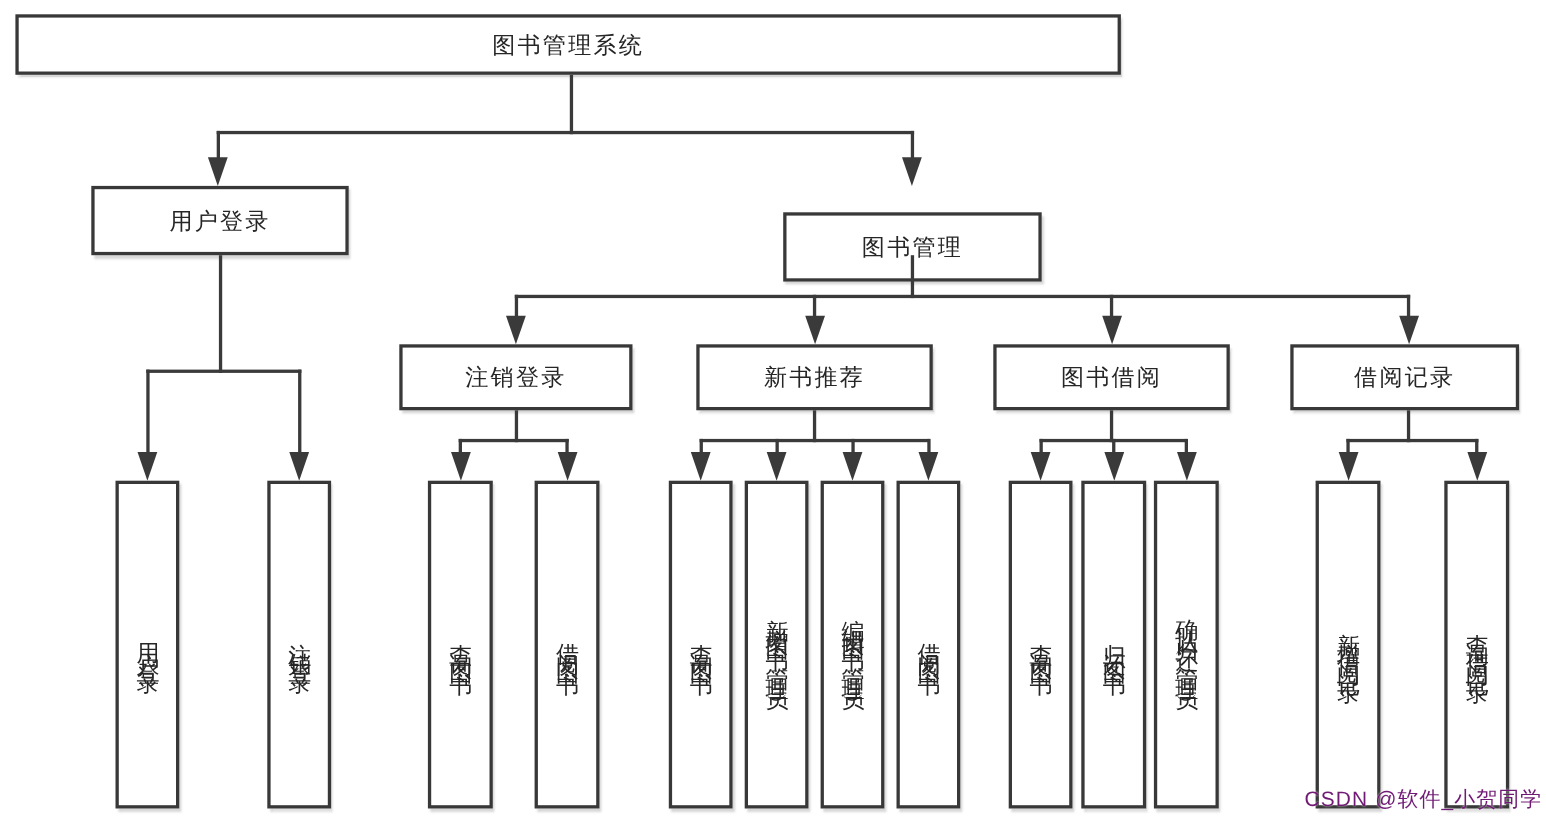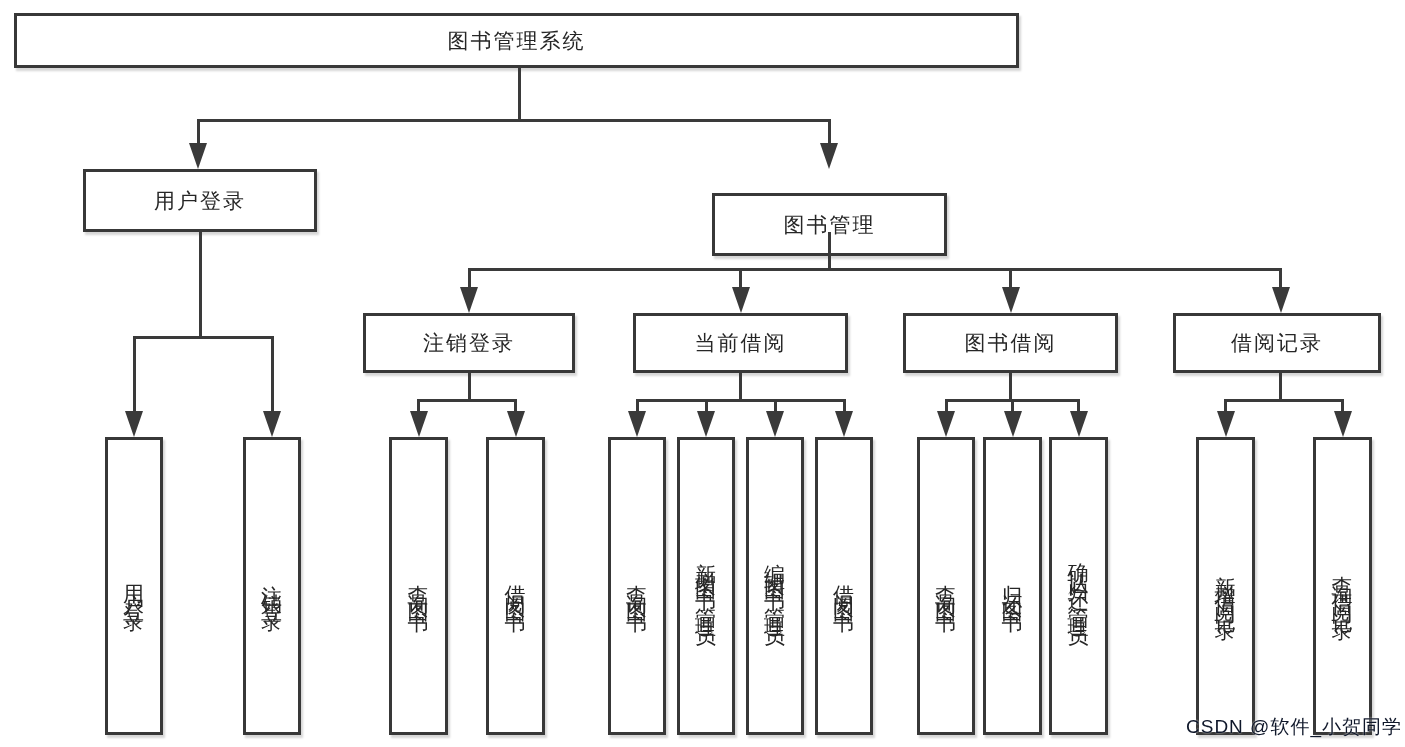--- a/index.html
+++ b/index.html
@@ -10,21 +10,21 @@
        box-shadow:2px 3px 2px rgba(90,90,90,0.25);}
   .hbox .label{font-size:21px;letter-spacing:2px;white-space:nowrap;}
   .vbox .vlabel{writing-mode:vertical-rl;text-orientation:mixed;font-size:21px;
                 letter-spacing:9px;line-height:1;white-space:nowrap;}
   .vline,.hline{position:absolute;background:#3a3a3a;}
   .vline{width:3px;}
   .hline{height:3px;}
   .arrow{position:absolute;width:0;height:0;
          border-left:9px solid transparent;border-right:9px solid transparent;
          border-top:26px solid #3a3a3a;}
-  .watermark{position:absolute;left:1186px;top:714px;font-size:19px;color:#0f172a;
+  .watermark{position:absolute;left:1186px;top:714px;font-size:19px;color:#701a75;
              letter-spacing:1px;white-space:nowrap;z-index:5;
              text-shadow:0 0 2px rgba(255,255,255,0.9);}
 </style>
 </head>
 <body>
 
 <div class="canvas">
 
   <div class="box hbox" style="left:14px;top:13px;width:1005px;height:55px;">
     <span class="label">图书管理系统</span>
@@ -59,21 +59,21 @@
   <div class="vline" style="left:1279px;top:268px;height:27px;"></div>
   <div class="arrow" style="left:460px;top:287px;"></div>
   <div class="arrow" style="left:731.5px;top:287px;"></div>
   <div class="arrow" style="left:1001.5px;top:287px;"></div>
   <div class="arrow" style="left:1271.5px;top:287px;"></div>
 
   <div class="box hbox" style="left:363px;top:313px;width:212px;height:60px;">
     <span class="label">注销登录</span>
   </div>
   <div class="box hbox" style="left:633px;top:313px;width:215px;height:60px;">
-    <span class="label">当前借阅</span>
+    <span class="label">新书推荐</span>
   </div>
   <div class="box hbox" style="left:903px;top:313px;width:215px;height:60px;">
     <span class="label">图书借阅</span>
   </div>
   <div class="box hbox" style="left:1173px;top:313px;width:208px;height:60px;">
     <span class="label">借阅记录</span>
   </div>
 
   <div class="vline" style="left:467.5px;top:373px;height:29px;"></div>
   <div class="hline" style="left:417px;top:399px;width:100px;"></div>

